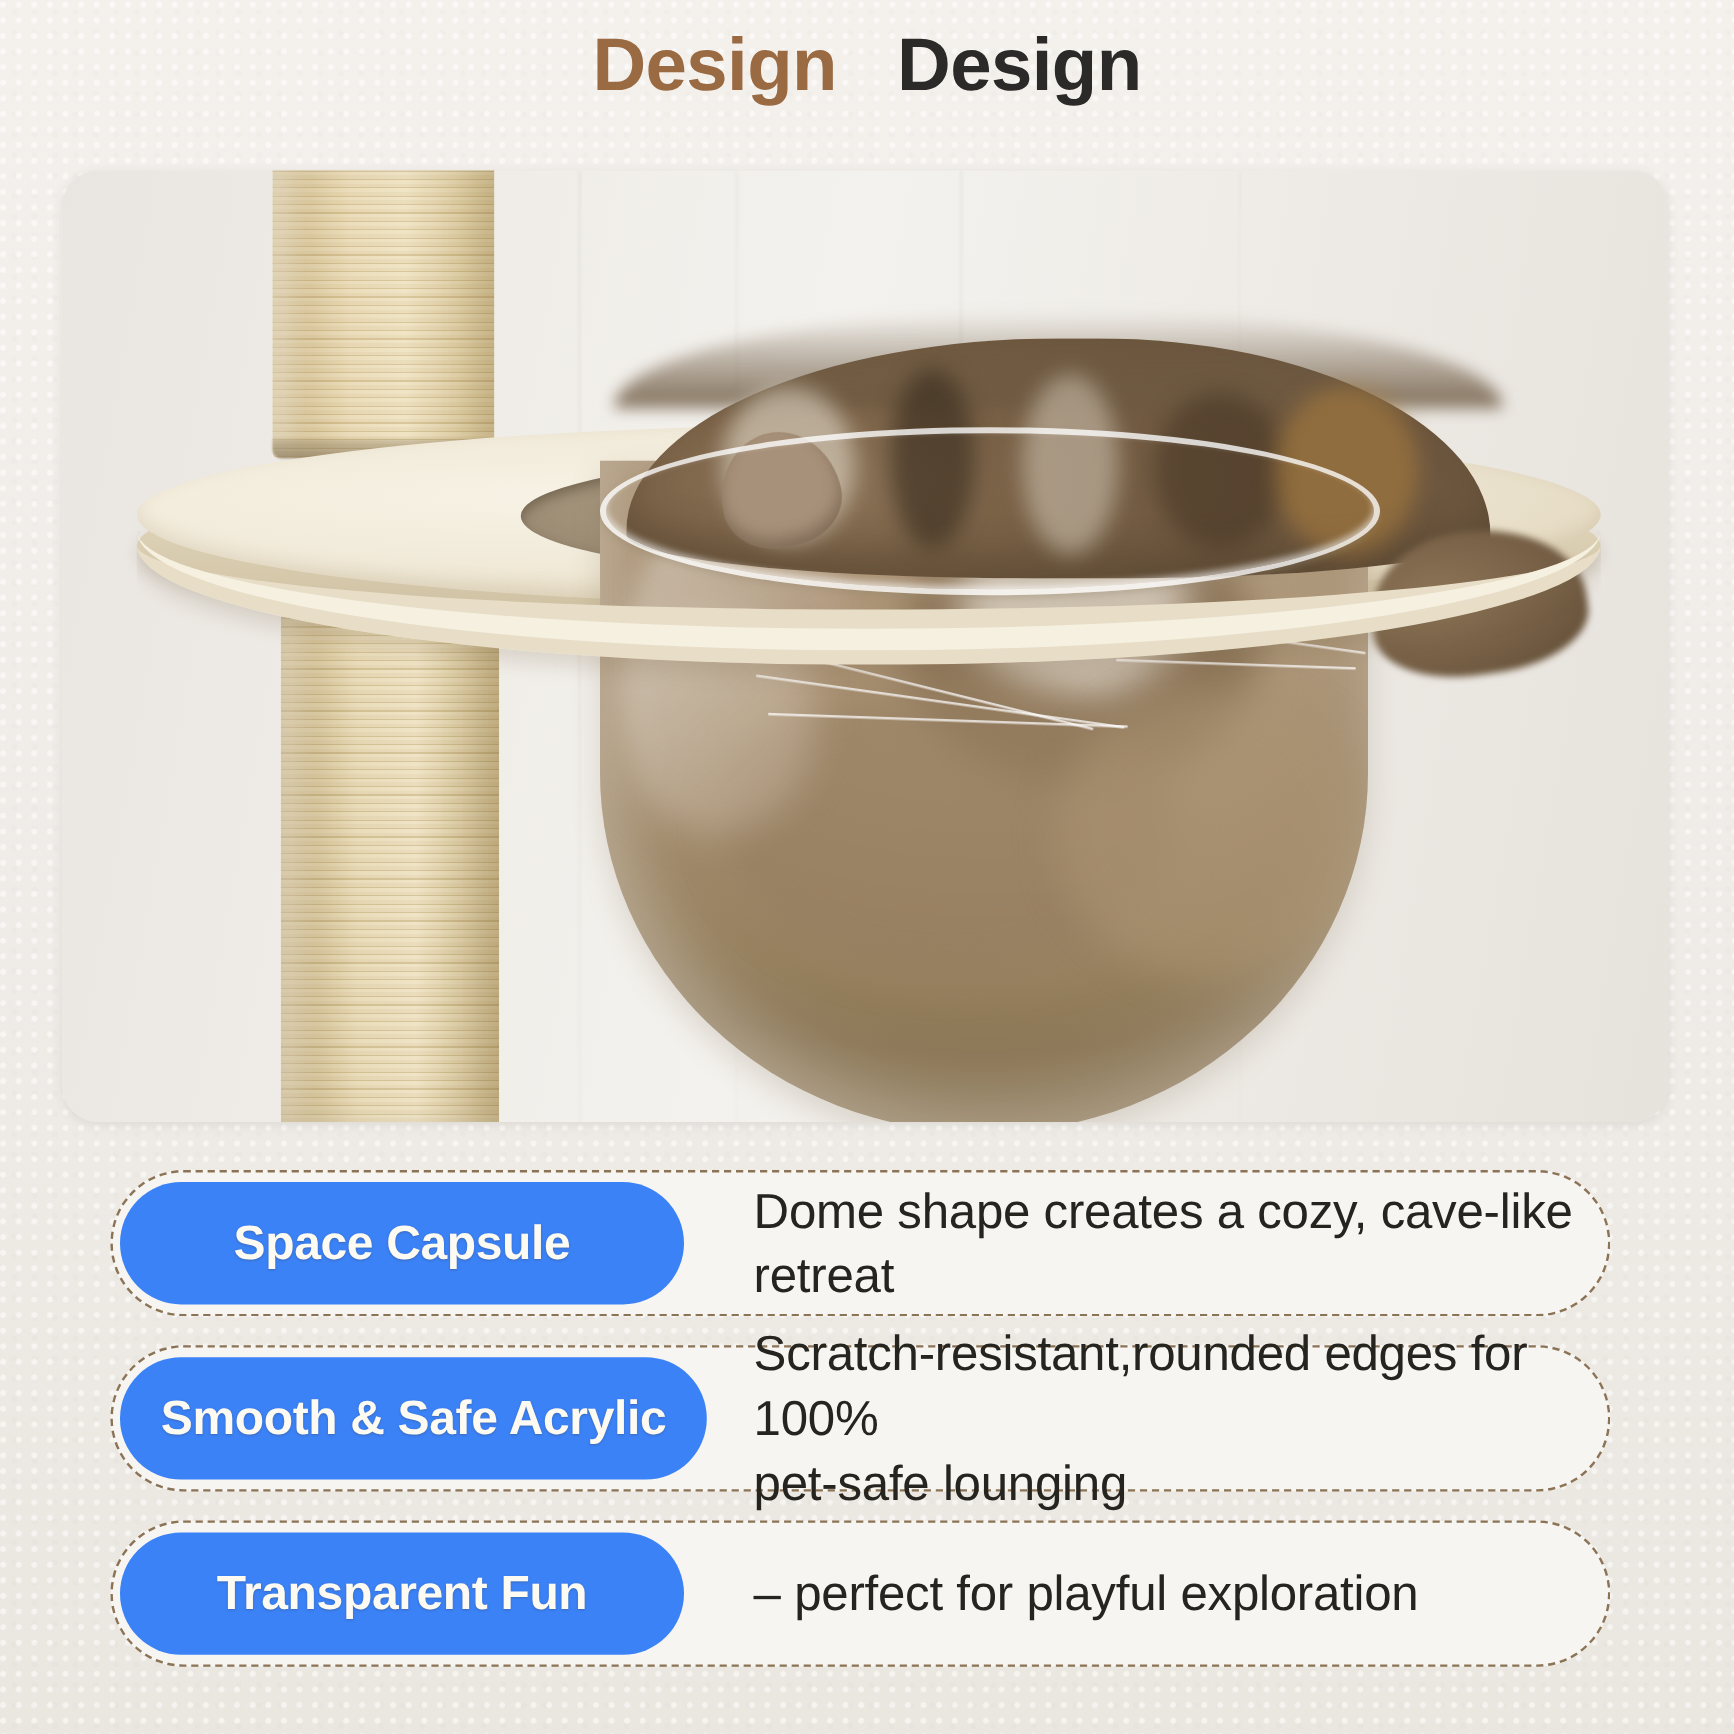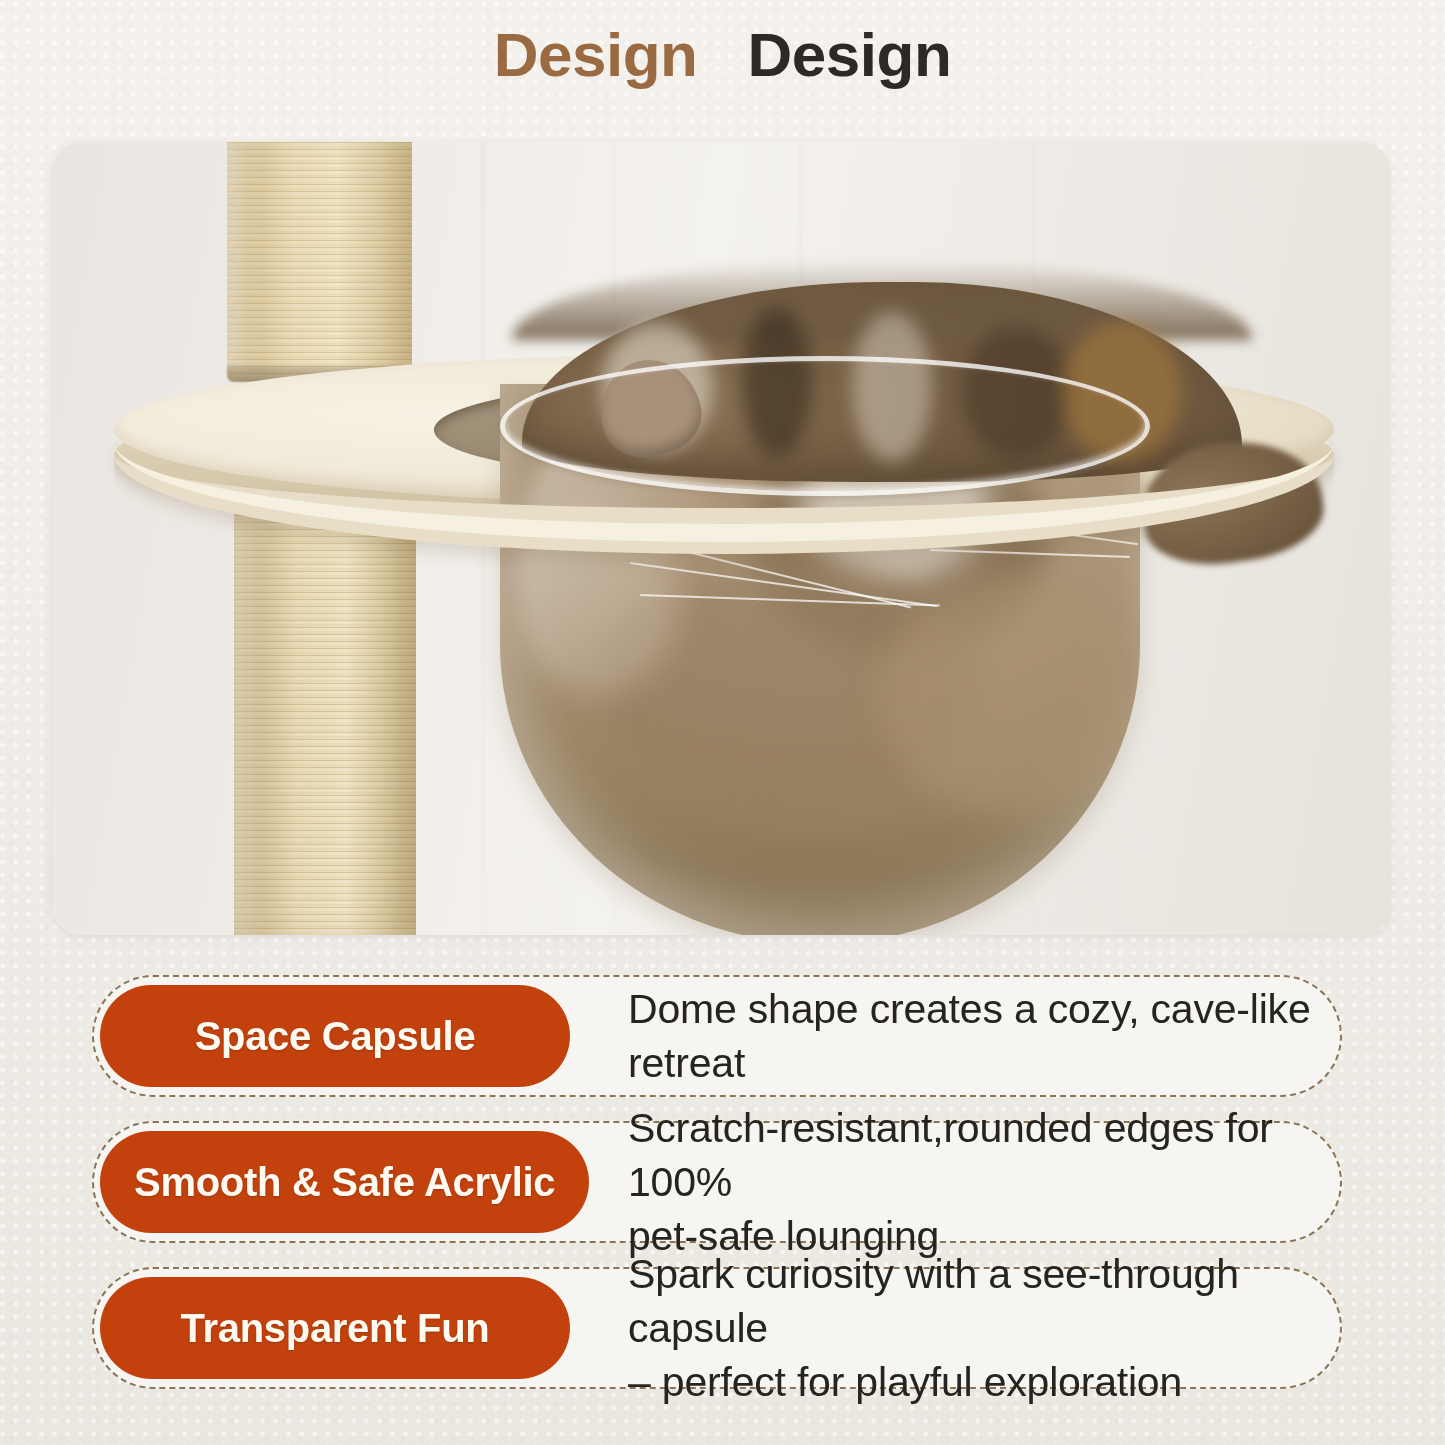--- a/index.html
+++ b/index.html
@@ -323,21 +323,21 @@
     border: 2px dashed #8b7356;
     border-radius: 61px;
     background: #f7f5f1;
   }
   .pill {
     position: absolute;
     left: 100px;
     top: 10px;
     height: 102px;
     border-radius: 51px;
-    background: #c2410c;
+    background: #3b82f6;
     display: flex;
     align-items: center;
     justify-content: center;
     padding: 0 34px;
     box-sizing: border-box;
     min-width: 470px;
   }
   .pill-label {
     color: #fdfaf2;
     font-size: 40px;
@@ -450,19 +450,18 @@
     </div>
   </div>
 
   <div class="feature-row">
     <div class="row-frame"></div>
     <div class="pill">
       <span class="pill-label">Transparent Fun</span>
     </div>
     <div class="desc">
       <div>
-        <span>Spark curiosity with a see-through capsule</span>
         <span>– perfect for playful exploration</span>
       </div>
     </div>
   </div>
 
 </div>
 
 </body></html>

